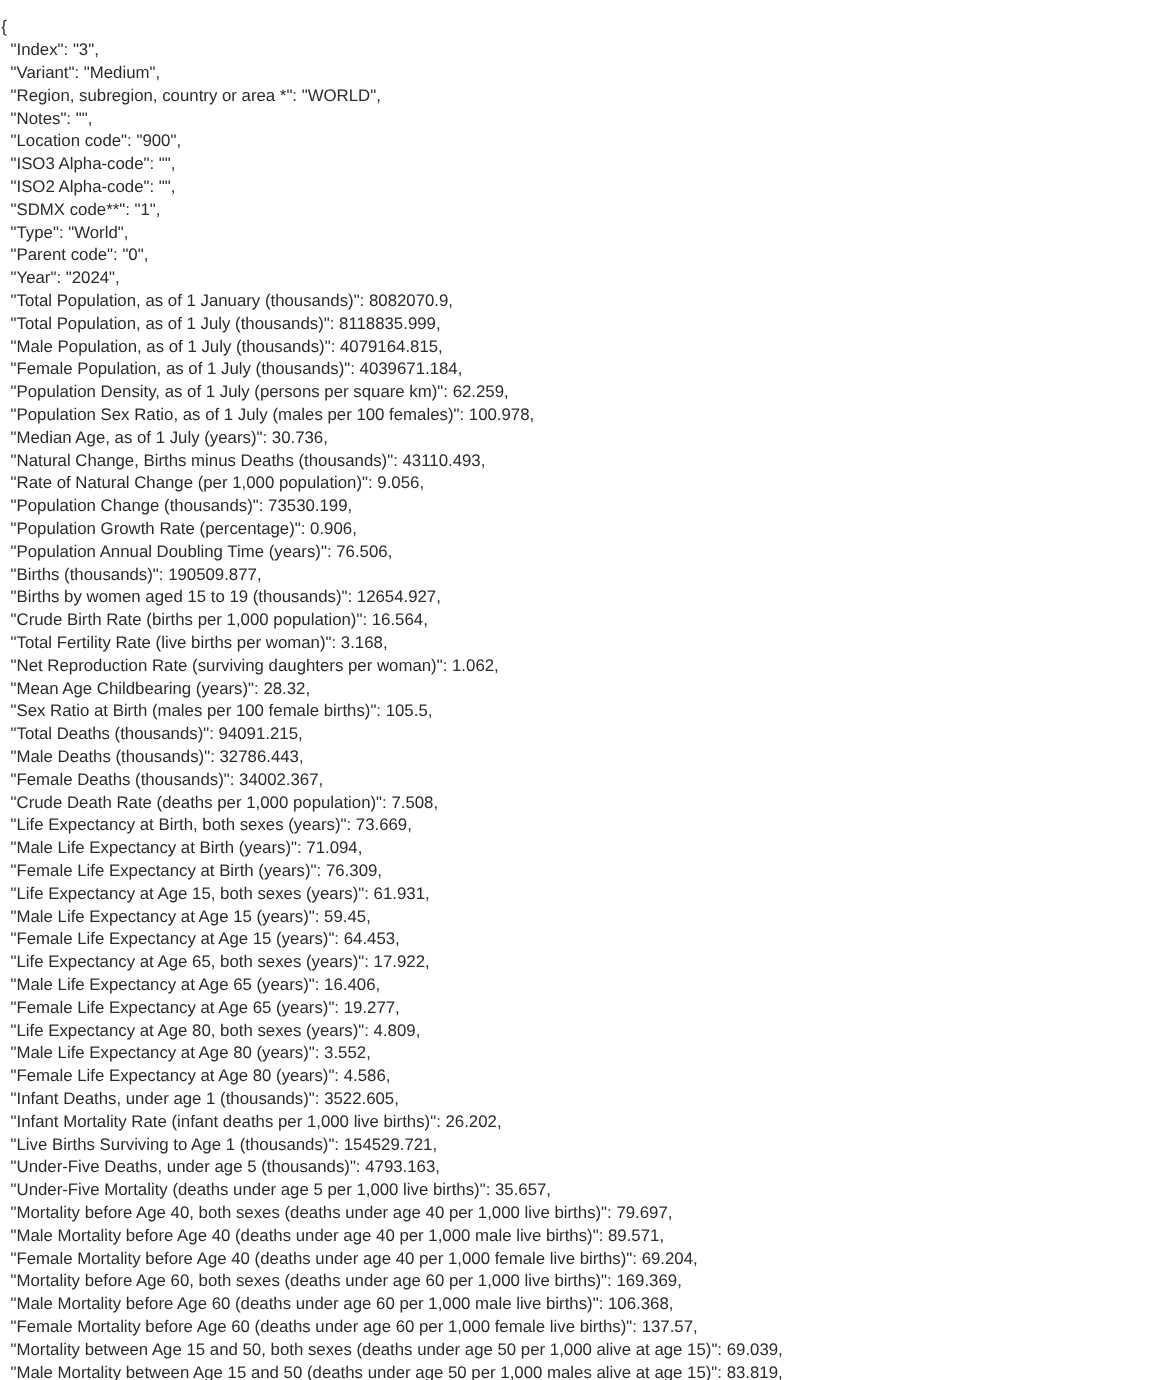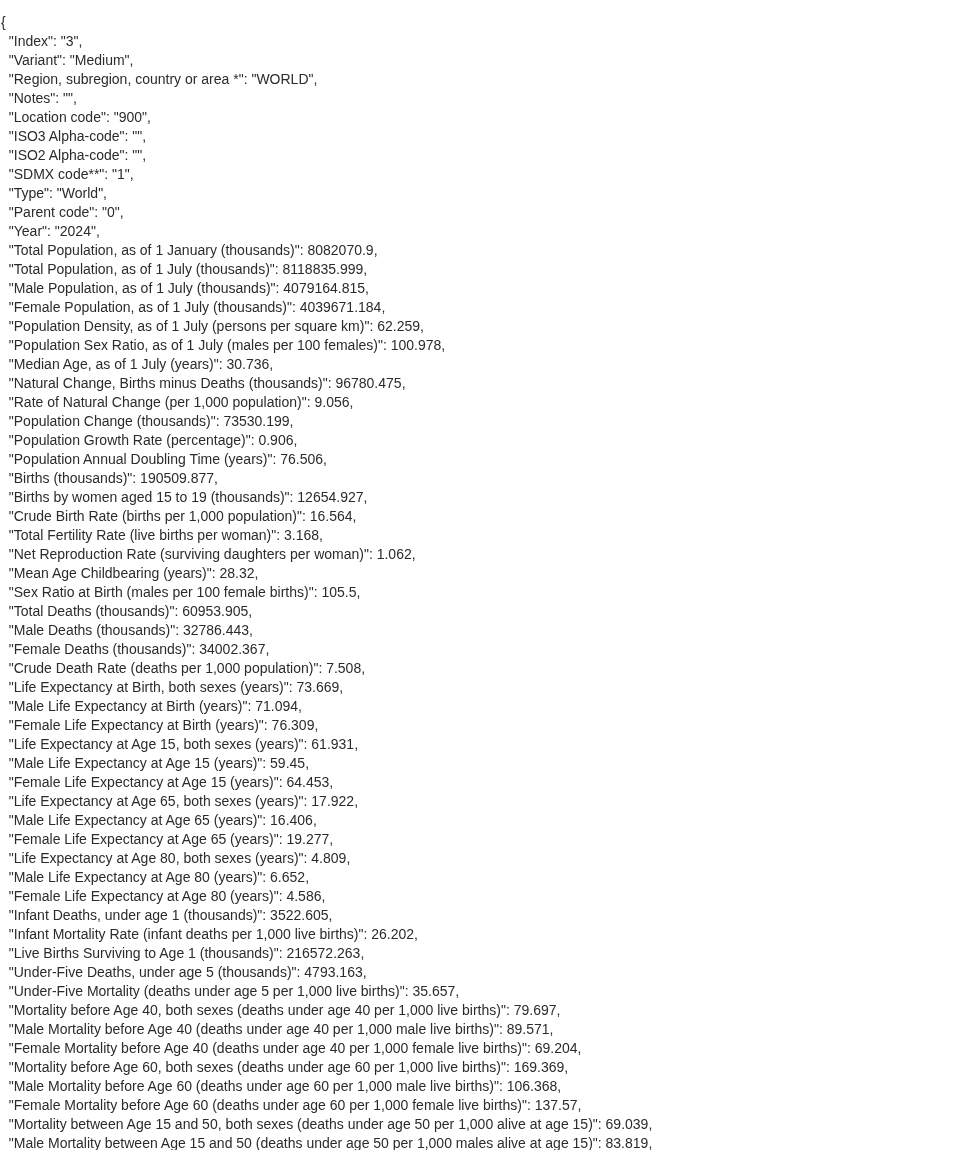--- a/index.html
+++ b/index.html
@@ -42,51 +42,51 @@
       <div class="json-line">  <span class="json-key">"Type"</span>: <span class="json-value">"World"</span>,</div>
       <div class="json-line">  <span class="json-key">"Parent code"</span>: <span class="json-value">"0"</span>,</div>
       <div class="json-line">  <span class="json-key">"Year"</span>: <span class="json-value">"2024"</span>,</div>
       <div class="json-line">  <span class="json-key">"Total Population, as of 1 January (thousands)"</span>: <span class="json-value">8082070.9</span>,</div>
       <div class="json-line">  <span class="json-key">"Total Population, as of 1 July (thousands)"</span>: <span class="json-value">8118835.999</span>,</div>
       <div class="json-line">  <span class="json-key">"Male Population, as of 1 July (thousands)"</span>: <span class="json-value">4079164.815</span>,</div>
       <div class="json-line">  <span class="json-key">"Female Population, as of 1 July (thousands)"</span>: <span class="json-value">4039671.184</span>,</div>
       <div class="json-line">  <span class="json-key">"Population Density, as of 1 July (persons per square km)"</span>: <span class="json-value">62.259</span>,</div>
       <div class="json-line">  <span class="json-key">"Population Sex Ratio, as of 1 July (males per 100 females)"</span>: <span class="json-value">100.978</span>,</div>
       <div class="json-line">  <span class="json-key">"Median Age, as of 1 July (years)"</span>: <span class="json-value">30.736</span>,</div>
-      <div class="json-line">  <span class="json-key">"Natural Change, Births minus Deaths (thousands)"</span>: <span class="json-value">96780.475</span>,</div>
+      <div class="json-line">  <span class="json-key">"Natural Change, Births minus Deaths (thousands)"</span>: <span class="json-value">43110.493</span>,</div>
       <div class="json-line">  <span class="json-key">"Rate of Natural Change (per 1,000 population)"</span>: <span class="json-value">9.056</span>,</div>
       <div class="json-line">  <span class="json-key">"Population Change (thousands)"</span>: <span class="json-value">73530.199</span>,</div>
       <div class="json-line">  <span class="json-key">"Population Growth Rate (percentage)"</span>: <span class="json-value">0.906</span>,</div>
       <div class="json-line">  <span class="json-key">"Population Annual Doubling Time (years)"</span>: <span class="json-value">76.506</span>,</div>
       <div class="json-line">  <span class="json-key">"Births (thousands)"</span>: <span class="json-value">190509.877</span>,</div>
       <div class="json-line">  <span class="json-key">"Births by women aged 15 to 19 (thousands)"</span>: <span class="json-value">12654.927</span>,</div>
       <div class="json-line">  <span class="json-key">"Crude Birth Rate (births per 1,000 population)"</span>: <span class="json-value">16.564</span>,</div>
       <div class="json-line">  <span class="json-key">"Total Fertility Rate (live births per woman)"</span>: <span class="json-value">3.168</span>,</div>
       <div class="json-line">  <span class="json-key">"Net Reproduction Rate (surviving daughters per woman)"</span>: <span class="json-value">1.062</span>,</div>
       <div class="json-line">  <span class="json-key">"Mean Age Childbearing (years)"</span>: <span class="json-value">28.32</span>,</div>
       <div class="json-line">  <span class="json-key">"Sex Ratio at Birth (males per 100 female births)"</span>: <span class="json-value">105.5</span>,</div>
-      <div class="json-line">  <span class="json-key">"Total Deaths (thousands)"</span>: <span class="json-value">60953.905</span>,</div>
+      <div class="json-line">  <span class="json-key">"Total Deaths (thousands)"</span>: <span class="json-value">94091.215</span>,</div>
       <div class="json-line">  <span class="json-key">"Male Deaths (thousands)"</span>: <span class="json-value">32786.443</span>,</div>
       <div class="json-line">  <span class="json-key">"Female Deaths (thousands)"</span>: <span class="json-value">34002.367</span>,</div>
       <div class="json-line">  <span class="json-key">"Crude Death Rate (deaths per 1,000 population)"</span>: <span class="json-value">7.508</span>,</div>
       <div class="json-line">  <span class="json-key">"Life Expectancy at Birth, both sexes (years)"</span>: <span class="json-value">73.669</span>,</div>
       <div class="json-line">  <span class="json-key">"Male Life Expectancy at Birth (years)"</span>: <span class="json-value">71.094</span>,</div>
       <div class="json-line">  <span class="json-key">"Female Life Expectancy at Birth (years)"</span>: <span class="json-value">76.309</span>,</div>
       <div class="json-line">  <span class="json-key">"Life Expectancy at Age 15, both sexes (years)"</span>: <span class="json-value">61.931</span>,</div>
       <div class="json-line">  <span class="json-key">"Male Life Expectancy at Age 15 (years)"</span>: <span class="json-value">59.45</span>,</div>
       <div class="json-line">  <span class="json-key">"Female Life Expectancy at Age 15 (years)"</span>: <span class="json-value">64.453</span>,</div>
       <div class="json-line">  <span class="json-key">"Life Expectancy at Age 65, both sexes (years)"</span>: <span class="json-value">17.922</span>,</div>
       <div class="json-line">  <span class="json-key">"Male Life Expectancy at Age 65 (years)"</span>: <span class="json-value">16.406</span>,</div>
       <div class="json-line">  <span class="json-key">"Female Life Expectancy at Age 65 (years)"</span>: <span class="json-value">19.277</span>,</div>
       <div class="json-line">  <span class="json-key">"Life Expectancy at Age 80, both sexes (years)"</span>: <span class="json-value">4.809</span>,</div>
-      <div class="json-line">  <span class="json-key">"Male Life Expectancy at Age 80 (years)"</span>: <span class="json-value">6.652</span>,</div>
+      <div class="json-line">  <span class="json-key">"Male Life Expectancy at Age 80 (years)"</span>: <span class="json-value">3.552</span>,</div>
       <div class="json-line">  <span class="json-key">"Female Life Expectancy at Age 80 (years)"</span>: <span class="json-value">4.586</span>,</div>
       <div class="json-line">  <span class="json-key">"Infant Deaths, under age 1 (thousands)"</span>: <span class="json-value">3522.605</span>,</div>
       <div class="json-line">  <span class="json-key">"Infant Mortality Rate (infant deaths per 1,000 live births)"</span>: <span class="json-value">26.202</span>,</div>
-      <div class="json-line">  <span class="json-key">"Live Births Surviving to Age 1 (thousands)"</span>: <span class="json-value">216572.263</span>,</div>
+      <div class="json-line">  <span class="json-key">"Live Births Surviving to Age 1 (thousands)"</span>: <span class="json-value">154529.721</span>,</div>
       <div class="json-line">  <span class="json-key">"Under-Five Deaths, under age 5 (thousands)"</span>: <span class="json-value">4793.163</span>,</div>
       <div class="json-line">  <span class="json-key">"Under-Five Mortality (deaths under age 5 per 1,000 live births)"</span>: <span class="json-value">35.657</span>,</div>
       <div class="json-line">  <span class="json-key">"Mortality before Age 40, both sexes (deaths under age 40 per 1,000 live births)"</span>: <span class="json-value">79.697</span>,</div>
       <div class="json-line">  <span class="json-key">"Male Mortality before Age 40 (deaths under age 40 per 1,000 male live births)"</span>: <span class="json-value">89.571</span>,</div>
       <div class="json-line">  <span class="json-key">"Female Mortality before Age 40 (deaths under age 40 per 1,000 female live births)"</span>: <span class="json-value">69.204</span>,</div>
       <div class="json-line">  <span class="json-key">"Mortality before Age 60, both sexes (deaths under age 60 per 1,000 live births)"</span>: <span class="json-value">169.369</span>,</div>
       <div class="json-line">  <span class="json-key">"Male Mortality before Age 60 (deaths under age 60 per 1,000 male live births)"</span>: <span class="json-value">106.368</span>,</div>
       <div class="json-line">  <span class="json-key">"Female Mortality before Age 60 (deaths under age 60 per 1,000 female live births)"</span>: <span class="json-value">137.57</span>,</div>
       <div class="json-line">  <span class="json-key">"Mortality between Age 15 and 50, both sexes (deaths under age 50 per 1,000 alive at age 15)"</span>: <span class="json-value">69.039</span>,</div>
       <div class="json-line">  <span class="json-key">"Male Mortality between Age 15 and 50 (deaths under age 50 per 1,000 males alive at age 15)"</span>: <span class="json-value">83.819</span>,</div>

